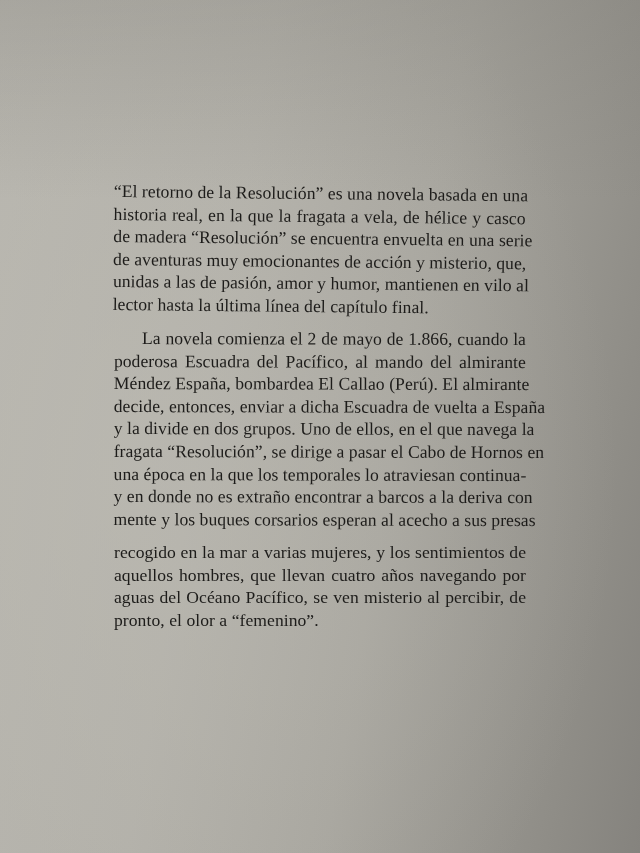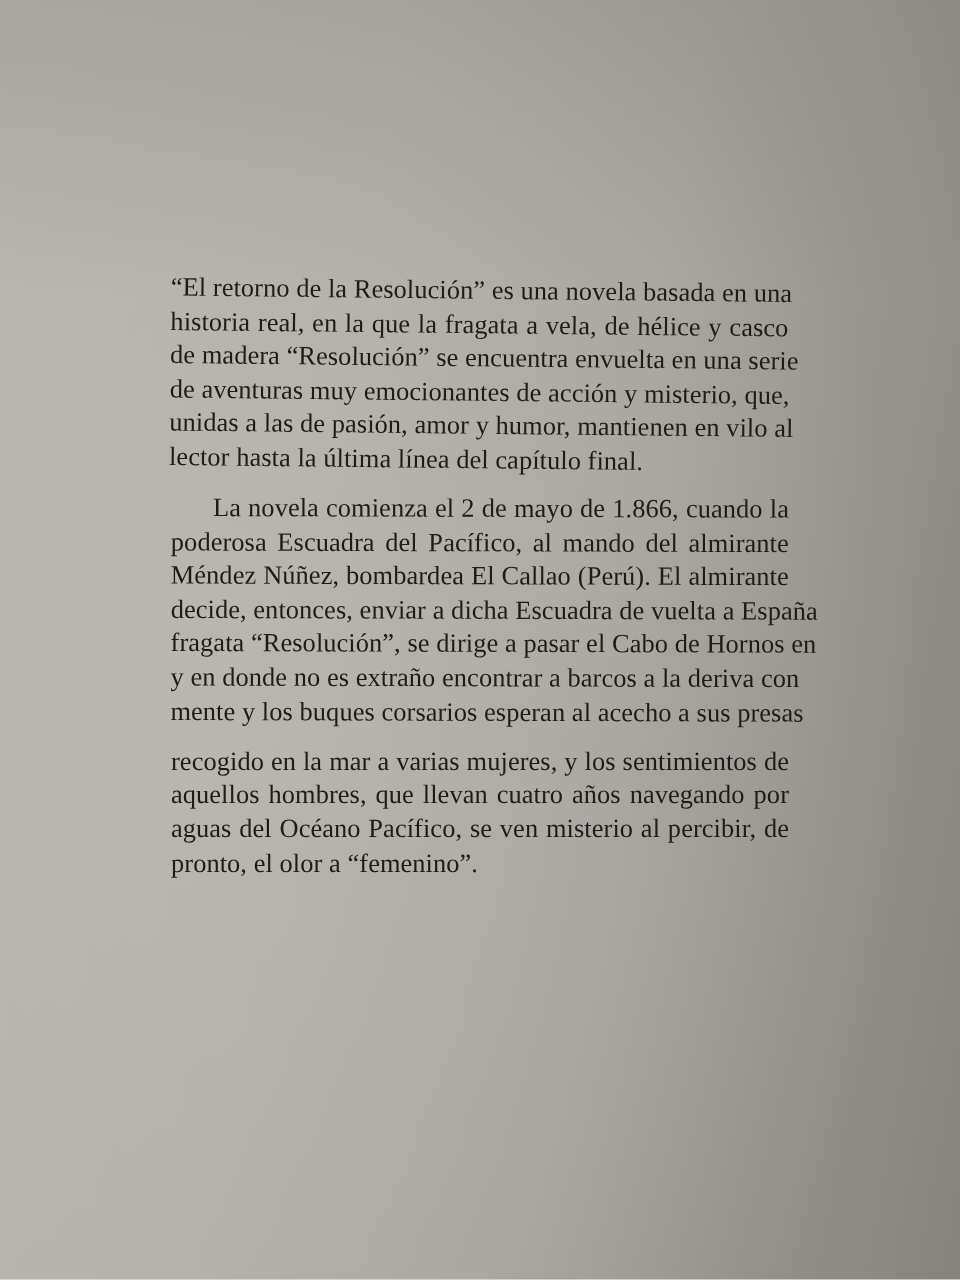--- a/index.html
+++ b/index.html
@@ -40,23 +40,25 @@
     <span class="line">historia real, en la que la fragata a vela, de hélice y casco</span>
     <span class="line">de madera “Resolución” se encuentra envuelta en una serie</span>
     <span class="line">de aventuras muy emocionantes de acción y misterio, que,</span>
     <span class="line">unidas a las de pasión, amor y humor, mantienen en vilo al</span>
     <span class="line last">lector hasta la última línea del capítulo final.</span>
   </p>
 
   <p class="para p2">
     <span class="line indent">La novela comienza el 2 de mayo de 1.866, cuando la</span>
     <span class="line">poderosa Escuadra del Pacífico, al mando del almirante</span>
-    <span class="line">Méndez Núñez, bombardea El Callao (Perú). El almirante</span>
+    <span class="line">Méndez España, bombardea El Callao (Perú). El almirante</span>
     <span class="line">decide, entonces, enviar a dicha Escuadra de vuelta a España</span>
+    <span class="line">y la divide en dos grupos. Uno de ellos, en el que navega la</span>
     <span class="line">fragata “Resolución”, se dirige a pasar el Cabo de Hornos en</span>
+    <span class="line">una época en la que los temporales lo atraviesan continua-</span>
     <span class="line">y en donde no es extraño encontrar a barcos a la deriva con</span>
     <span class="line">mente y los buques corsarios esperan al acecho a sus presas</span>
   </p>
 
   <p class="para p3">
     <span class="line">recogido en la mar a varias mujeres, y los sentimientos de</span>
     <span class="line">aquellos hombres, que llevan cuatro años navegando por</span>
     <span class="line">aguas del Océano Pacífico, se ven misterio al percibir, de</span>
     <span class="line last">pronto, el olor a “femenino”.</span>
   </p>

